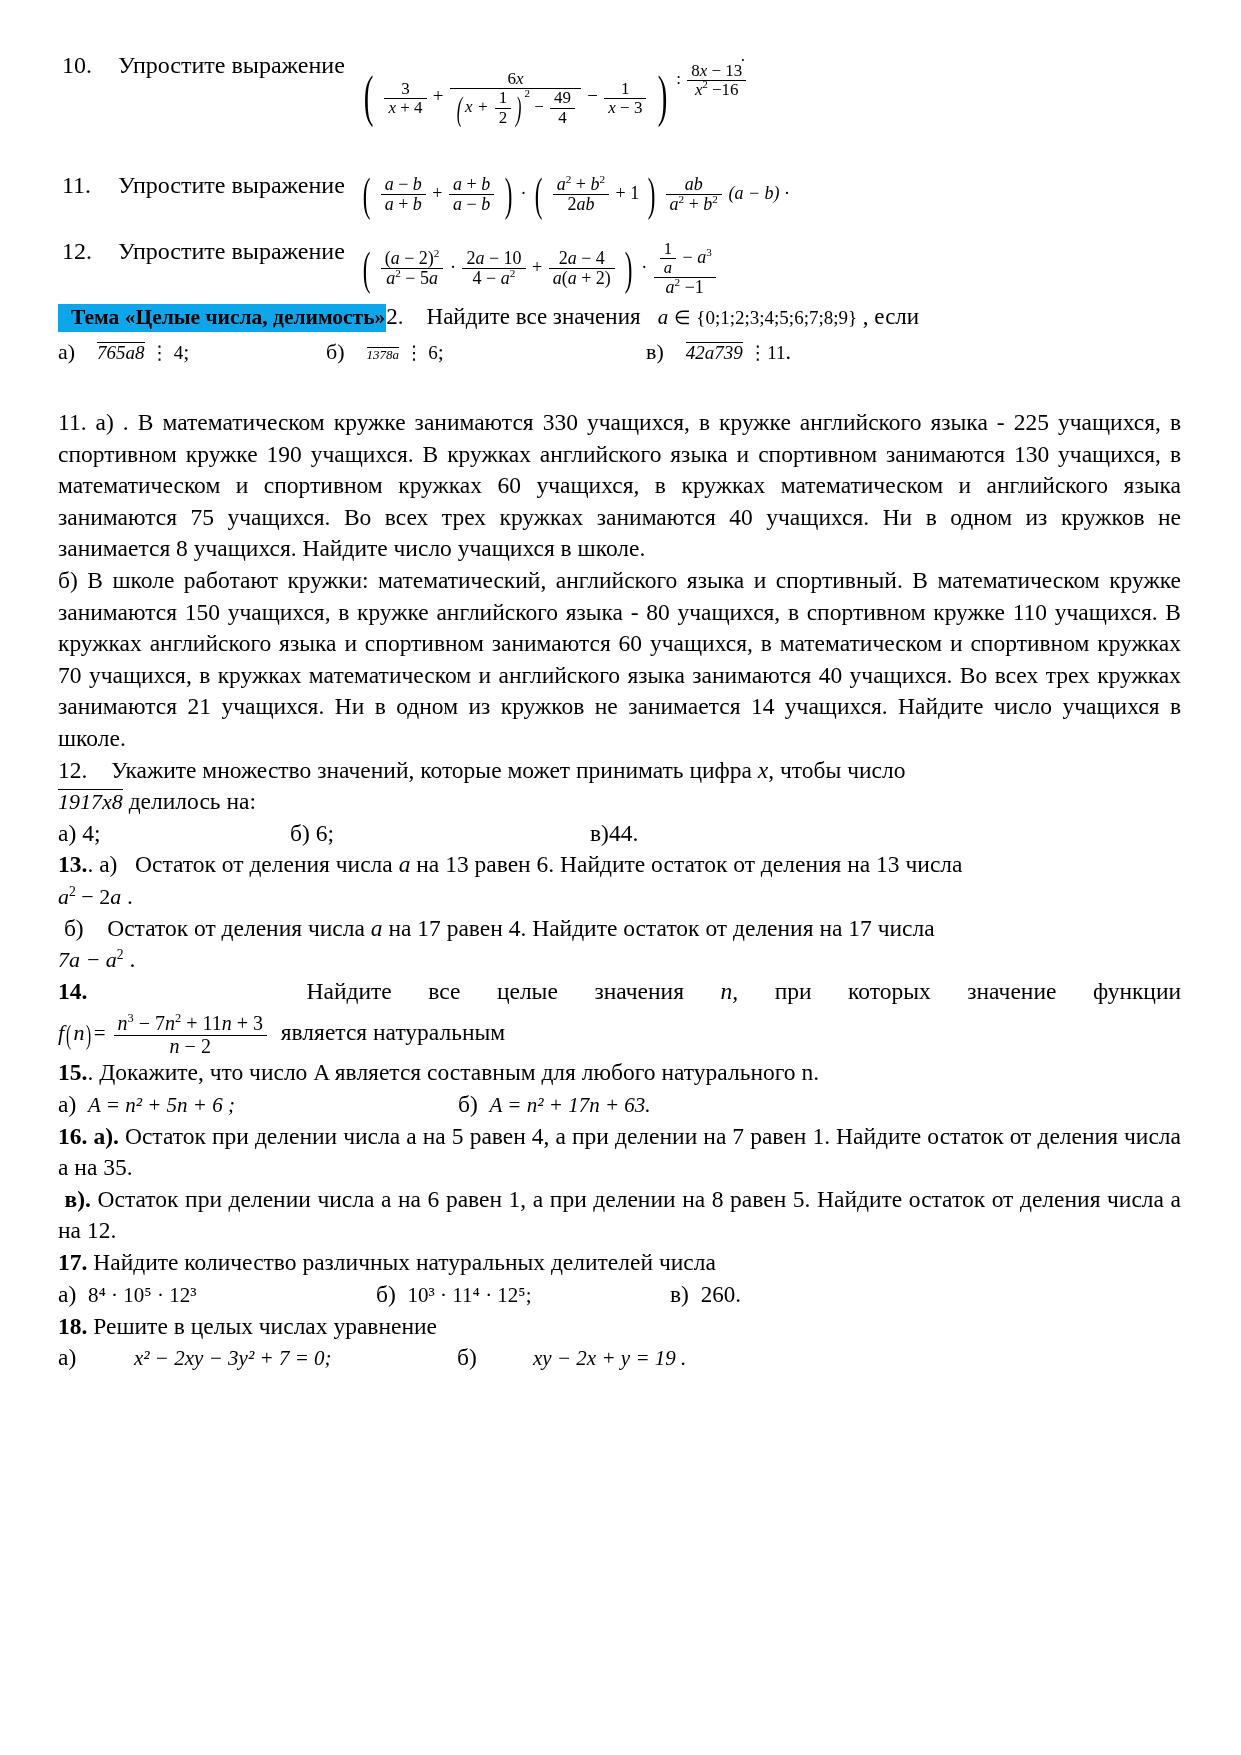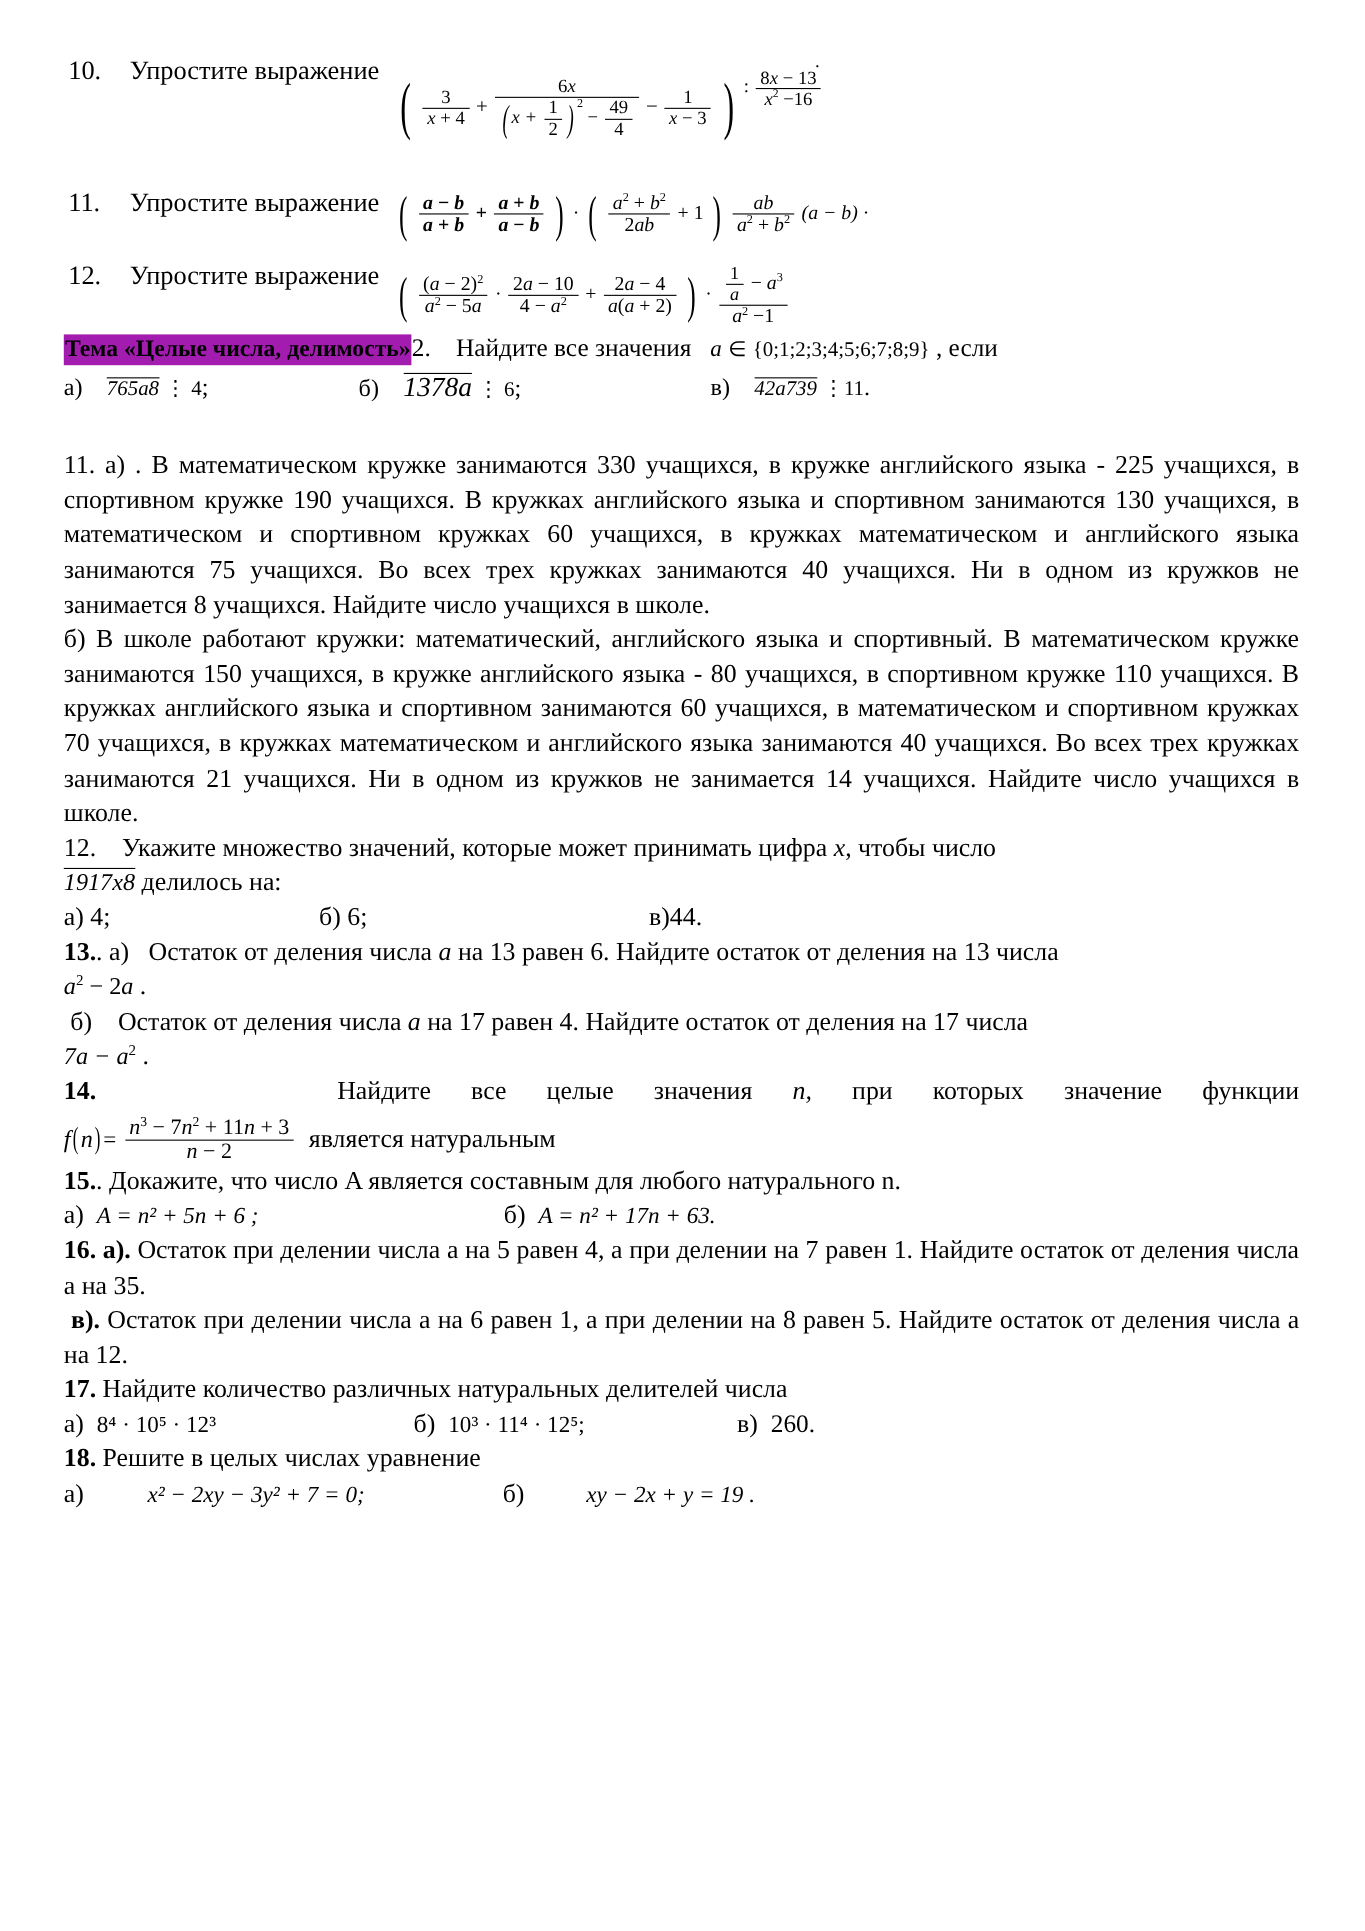--- a/index.html
+++ b/index.html
@@ -46,24 +46,24 @@
   .prob-top .lbl { white-space:nowrap; padding-right:14px; }
   .prob-top .expr { font-size:17px; padding-top:2px; }
 
   .line10 { height:118px; position:relative; }
   .line11 { height:64px; position:relative; }
   .line12 { height:62px; position:relative; }
 
   
   .theme-row { font-size:23px; margin-top:4px; display:flex; align-items:baseline; }
   .theme-hl {
-    background:#a21caf;
+    background:#0ea5e9;
     font-weight:bold;
     font-size:21.5px;
-    padding:1px 1px 2px 1px;
+    padding:1px 1px 2px 13px;
     white-space:nowrap;
   }
   .theme-rest { font-size:23px; }
 
   .abv-row {
     font-size:22px;
     margin-top:7px;
     display:flex;
   }
   .abv-row .c1 { width:268px; }
@@ -118,21 +118,21 @@
       </span>
       <span class="mn" style="position:absolute; left:382px; top:-6px;">.</span>
     </div>
   </div>
 
   <div class="prob-top line11">
     <div class="idx">11.</div>
     <div class="lbl">Упростите выражение</div>
     <div class="expr" style="font-size:18px;">
       <span style="display:inline-block; vertical-align:middle; font-size:46px; font-weight:300; transform:scaleX(0.5); line-height:0.9;">(</span>
-      <span style="display:inline-block; vertical-align:middle;font-weight:bold;">
+      <span style="display:inline-block; vertical-align:middle;">
         <span class="frac math"><span class="num"><span class="mi">a</span><span class="mn"> − </span><span class="mi">b</span></span><span class="den"><span class="mi">a</span><span class="mn"> + </span><span class="mi">b</span></span></span>
         <span class="mn">+</span>
         <span class="frac math"><span class="num"><span class="mi">a</span><span class="mn"> + </span><span class="mi">b</span></span><span class="den"><span class="mi">a</span><span class="mn"> − </span><span class="mi">b</span></span></span>
       </span>
       <span style="display:inline-block; vertical-align:middle; font-size:46px; font-weight:300; transform:scaleX(0.5); line-height:0.9;">)</span>
       <span class="mn">·</span>
       <span style="display:inline-block; vertical-align:middle; font-size:46px; font-weight:300; transform:scaleX(0.5); line-height:0.9;">(</span>
       <span style="display:inline-block; vertical-align:middle;">
         <span class="frac math"><span class="num"><span class="mi">a</span><sup class="mn">2</sup><span class="mn"> + </span><span class="mi">b</span><sup class="mn">2</sup></span><span class="den mn">2<span class="mi">ab</span></span></span>
         <span class="mn">+ 1</span>
@@ -182,21 +182,21 @@
   <div class="abv-row">
     <div class="c1">
       <span>а)</span>
       &nbsp;&nbsp;
       <span class="over math" style="font-size:19px;">765a8</span>
       <span class="mn" style="font-size:19px;">⋮ 4</span><span>;</span>
     </div>
     <div class="c2">
       <span>б)</span>
       &nbsp;&nbsp;
-      <span class="over math" style="font-size:25px;">1378a</span>
+      <span class="over math" style="font-size:13px;">1378a</span>
       <span class="mn" style="font-size:19px;">⋮ 6</span><span>;</span>
     </div>
     <div class="c3">
       <span>в)</span>
       &nbsp;&nbsp;
       <span class="over math" style="font-size:19px;">42a739</span>
       <span class="mn" style="font-size:19px;">⋮11</span><span>.</span>
     </div>
   </div>
 

